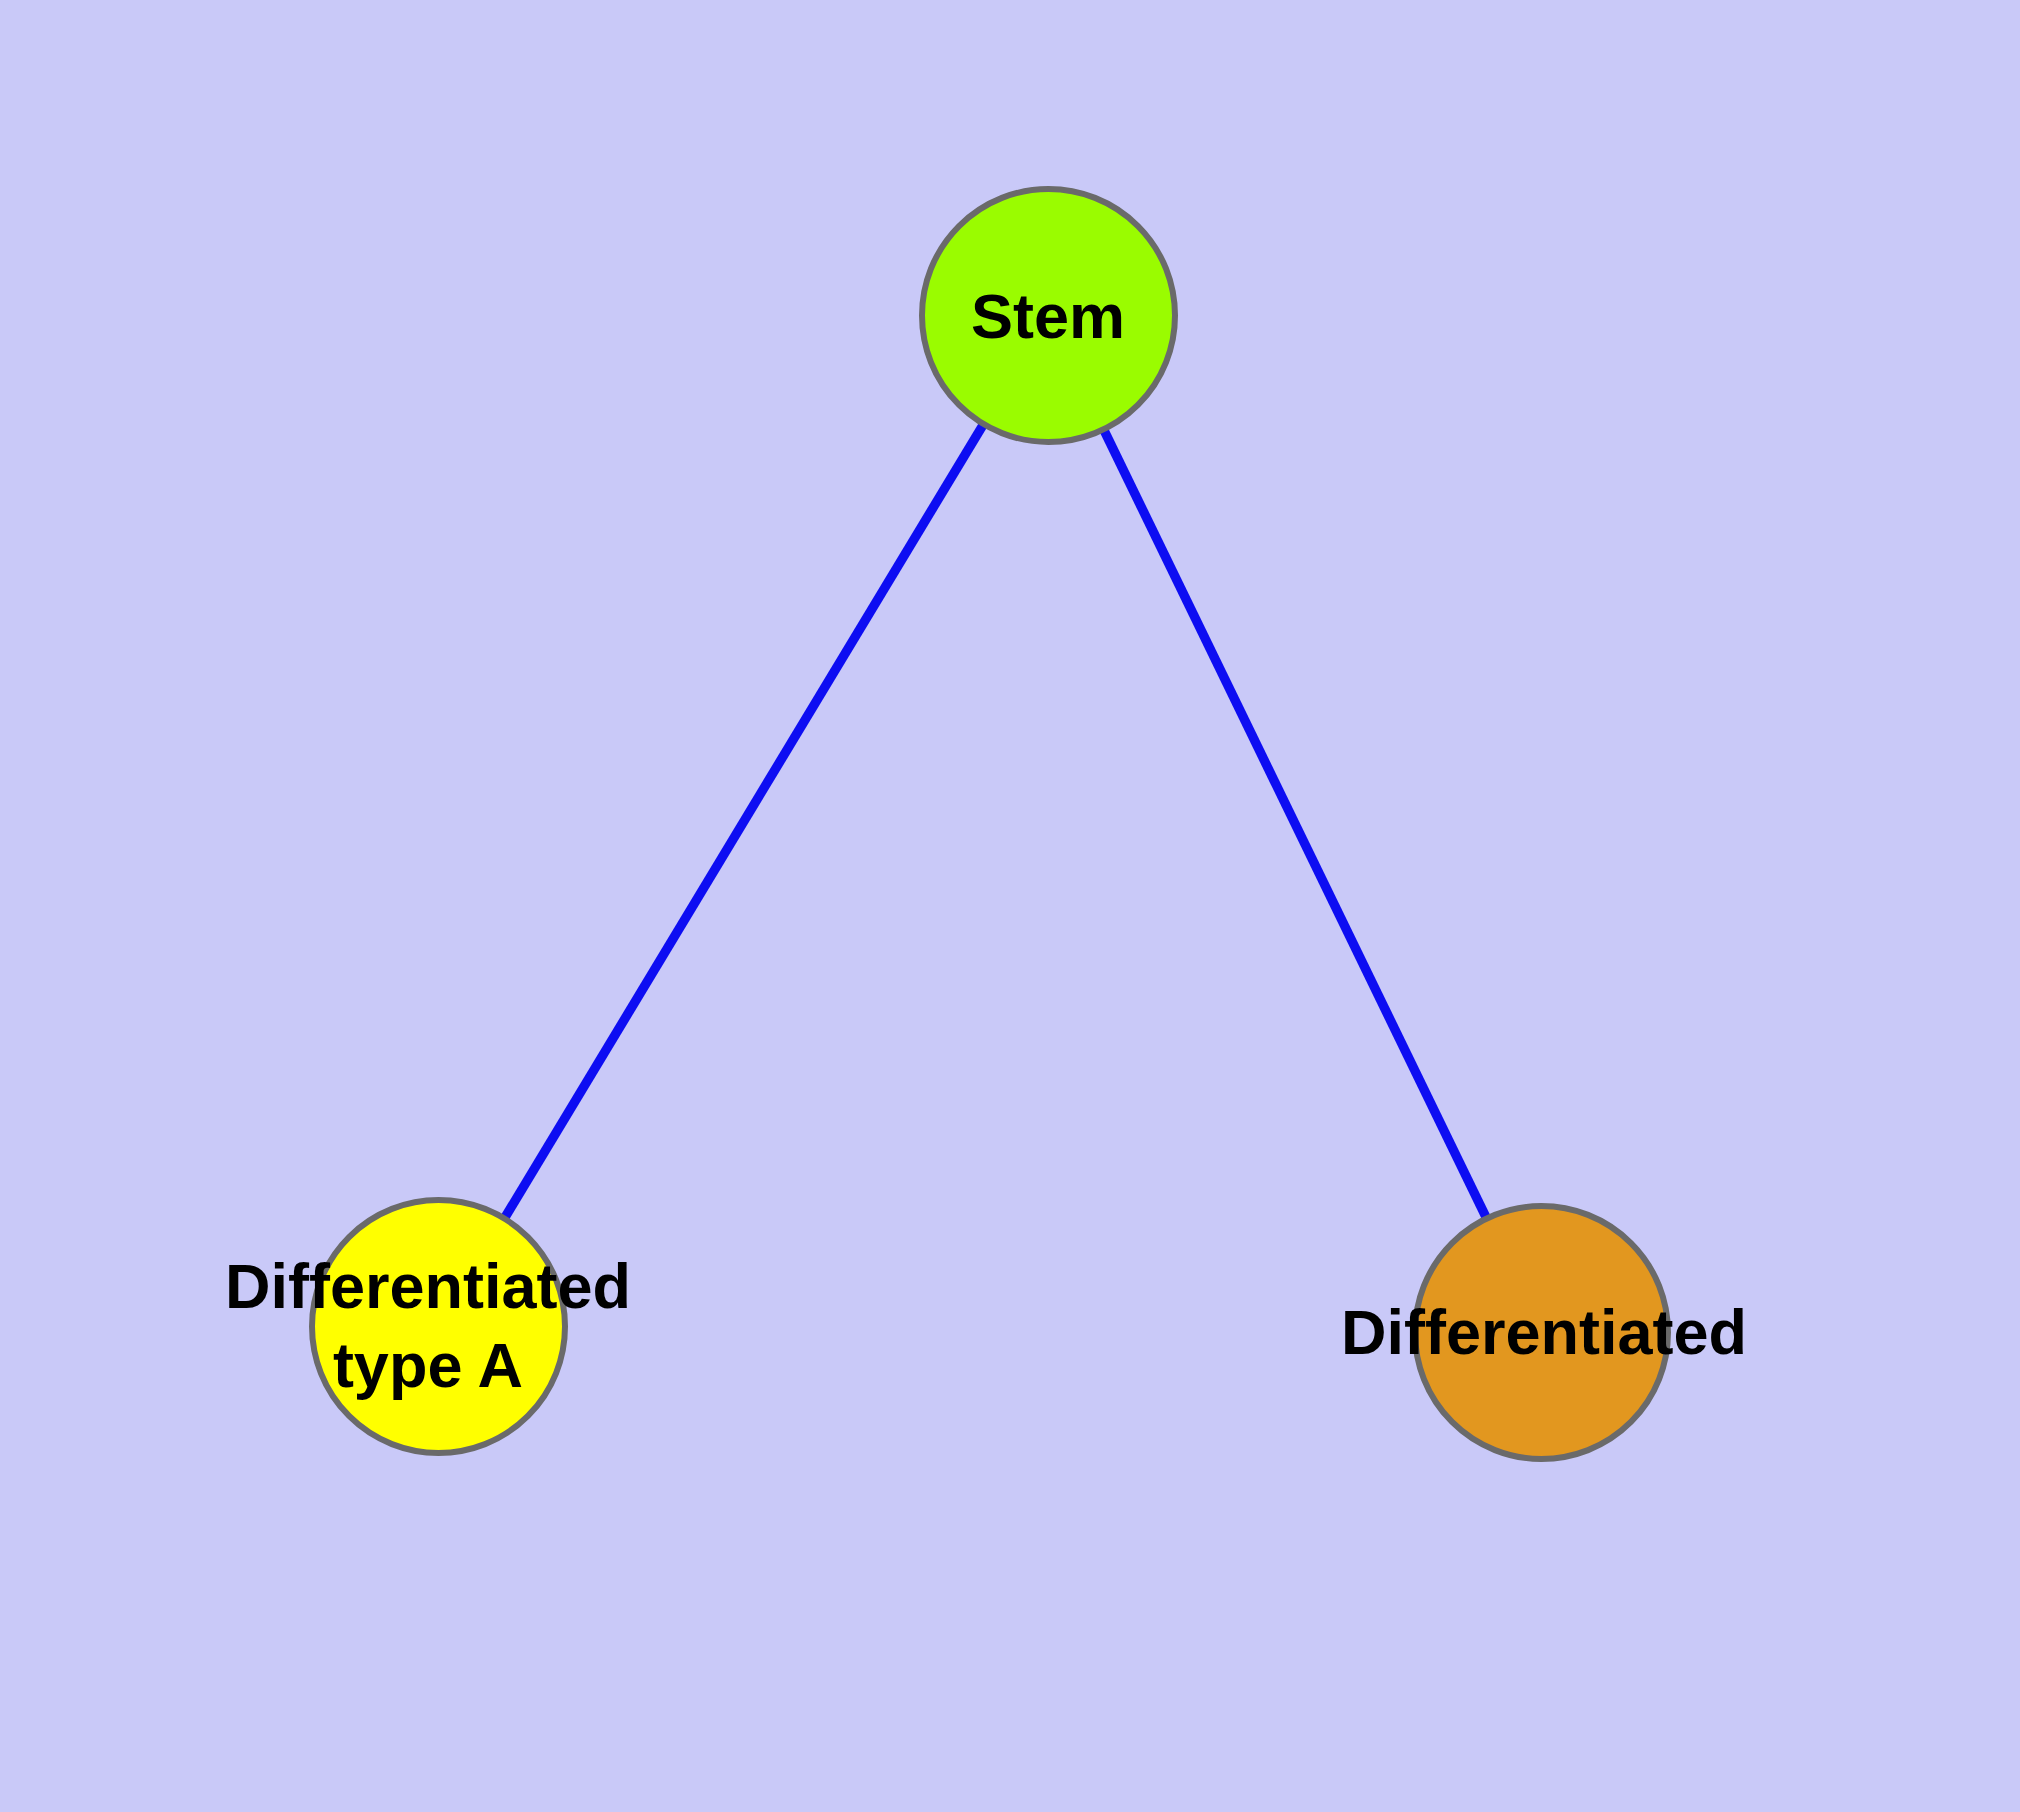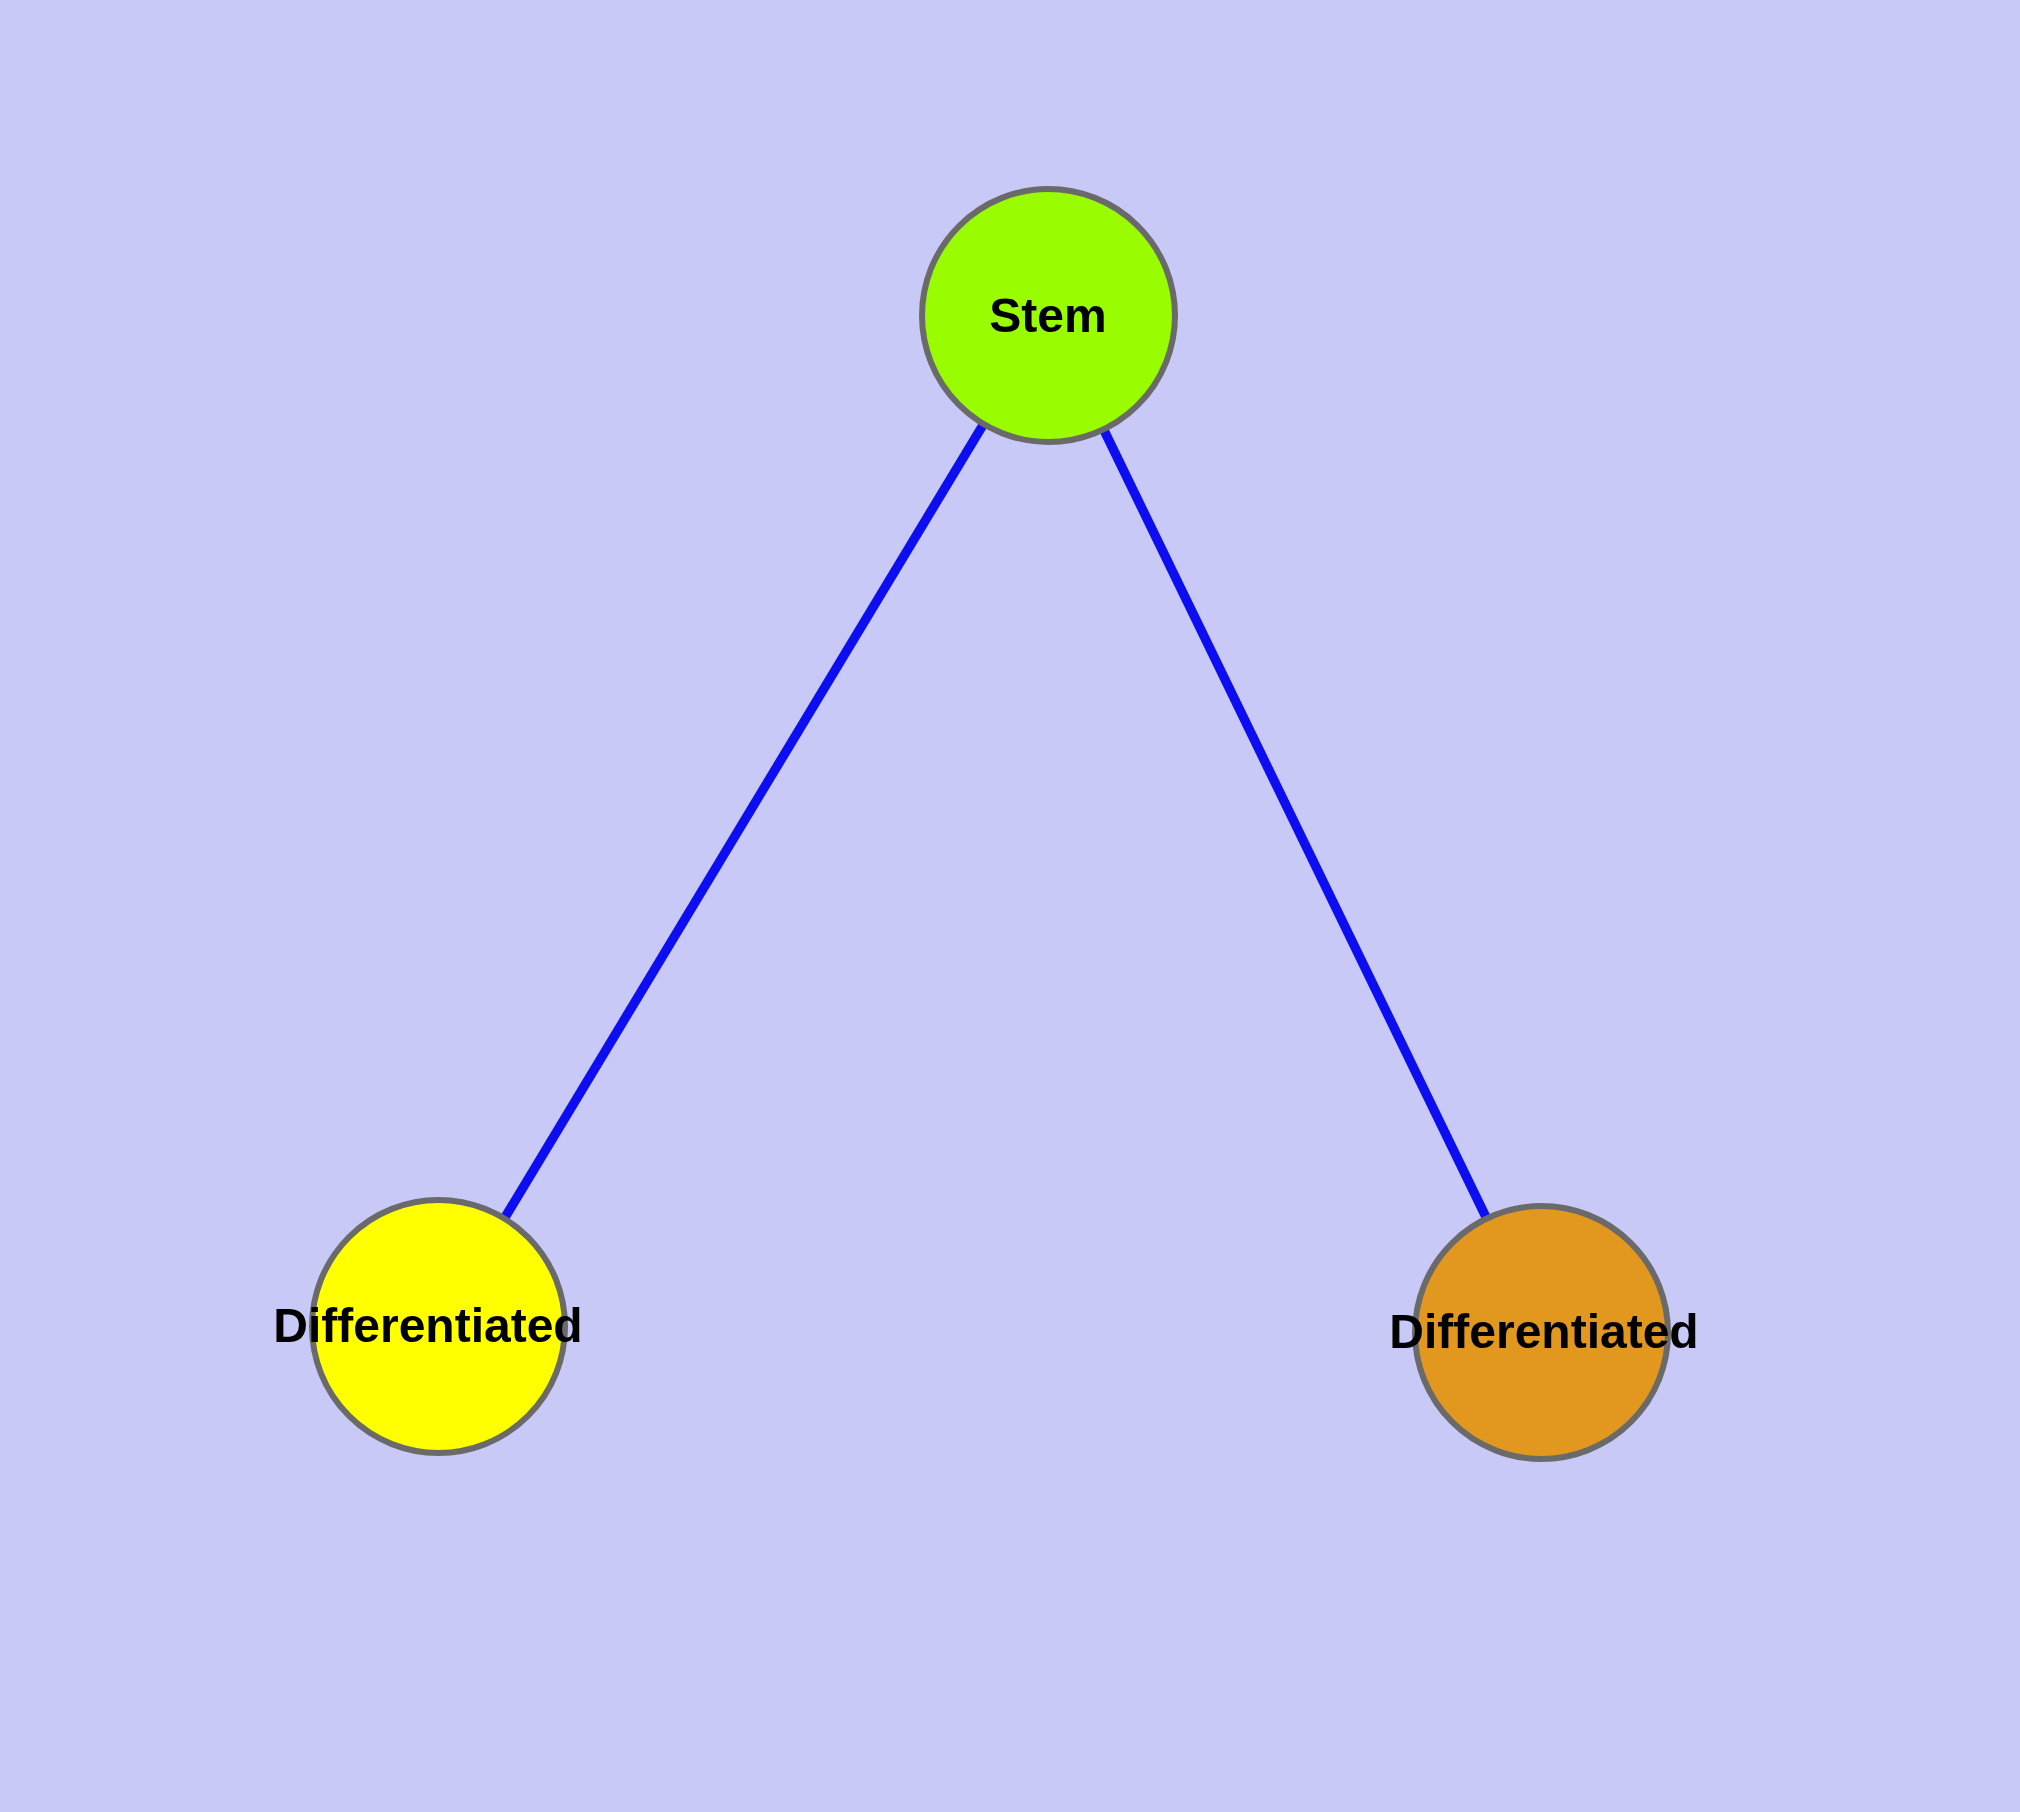--- a/index.html
+++ b/index.html
@@ -26,21 +26,21 @@
     height: 259px;
     box-sizing: border-box;
     border: 6px solid #6a6a6a;
     border-radius: 50%;
   }
   .node-label {
     position: absolute;
     transform: translate(-50%, -50%);
     text-align: center;
     font-weight: bold;
-    font-size: 48px;
+    font-size: 63px;
     line-height: 1.25;
     color: #000000;
     white-space: nowrap;
   }
   .label-line { display: block; }
 </style>
 </head>
 <body>
 
 <div class="canvas" style="background-color: rgb(201, 201, 248);">
@@ -55,20 +55,21 @@
   <div class="node" style="left: 309px; top: 1197px; background-color: rgb(255, 255, 0); border-color: rgb(106, 106, 106);"></div>
 
   <div class="node" style="left: 1412px; top: 1203px; background-color: rgb(226, 151, 31); border-color: rgb(106, 106, 106);"></div>
 
   <div class="node-label" style="left: 1048px; top: 316px;">
     <span class="label-line">Stem</span>
   </div>
 
   <div class="node-label" style="left: 428px; top: 1326px;">
     <span class="label-line">Differentiated</span>
+    <span class="label-line">type A</span>
   </div>
 
   <div class="node-label" style="left: 1544px; top: 1332px;">
     <span class="label-line">Differentiated</span>
   </div>
 
 </div>
 
 
 </body></html>

